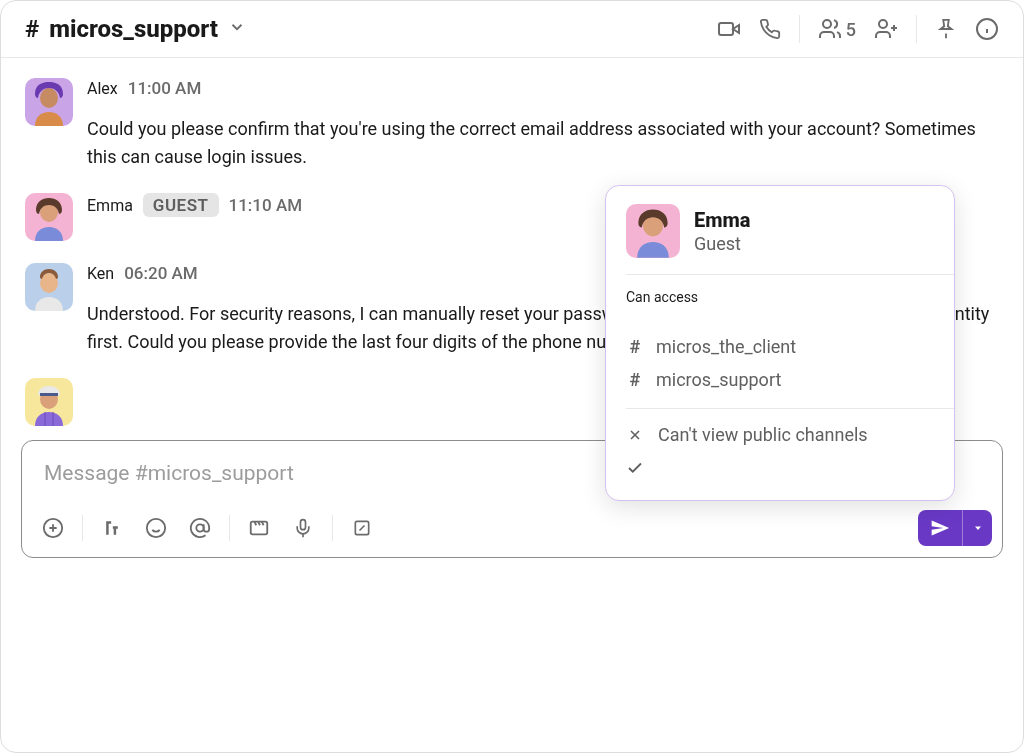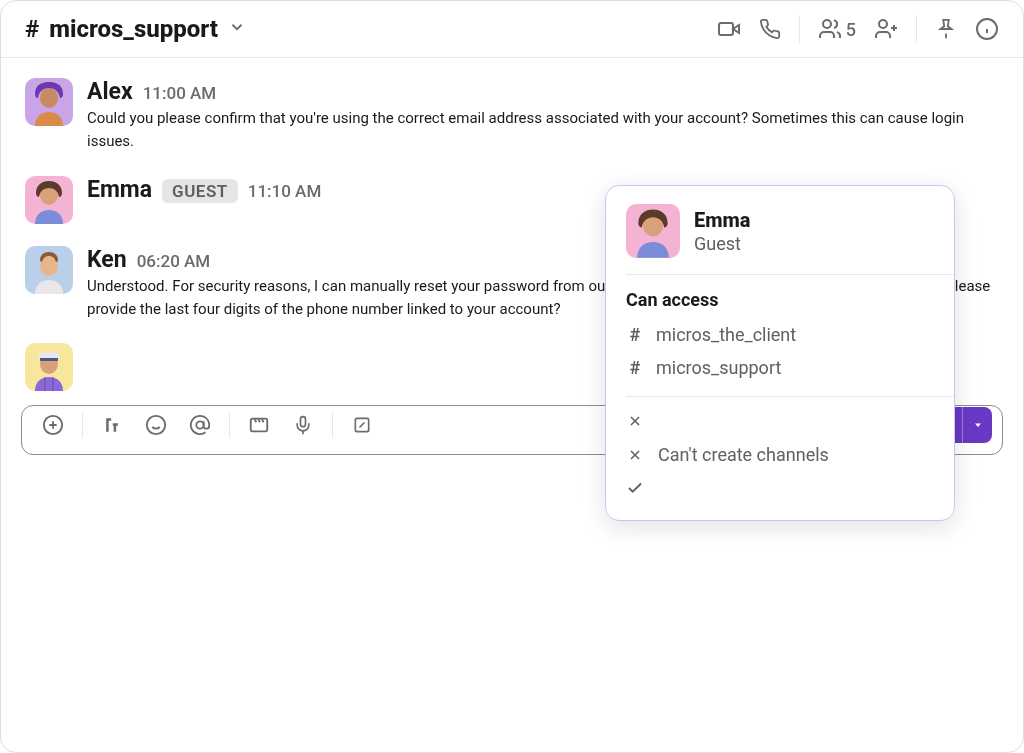--- a/index.html
+++ b/index.html
@@ -104,43 +104,43 @@
   .avatar-ken  { background: #b9cfea; }
   .avatar-eric { background: #f7e79d; }
   .avatar svg { display:block; }
   .msg-body { flex: 1; min-width: 0; }
   .msg-head {
     display: flex;
     align-items: baseline;
     gap: 10px;
   }
   .msg-author {
-    font-size: 23px;
-    font-weight: 700;
+    font-size: 16px;
+    font-weight: 400;
   }
   .msg-time {
     font-size: 17px;
     color: var(--text-muted);
     font-weight: 500;
     text-align: center;
   }
   .guest-badge {
     background: #e5e5e5;
     color: #5e5e5e;
     font-size: 17px;
     font-weight: 600;
     padding: 2px 10px;
     border-radius: 6px;
     letter-spacing: 0.5px;
   }
   .msg-text {
-    font-size: 15px;
+    font-size: 18px;
     color: #1a1a1a;
     line-height: 1.55;
-    margin-top: 2px;
+    margin-top: 17px;
   }
   
   .composer-wrap {
     padding: 0 20px 18px 20px;
   }
   .composer {
     border: 1px solid #8c8c8c;
     border-radius: 12px;
     overflow: hidden;
   }
@@ -243,23 +243,23 @@
   }
   .popup-sep {
     height: 1px;
     background: var(--border-light);
     margin: 0 0 0 20px;
   }
   .popup-section {
     padding: 14px 20px 12px 20px;
   }
   .popup-section-title {
-    font-size: 18px;
-    font-weight: 700;
-    margin-bottom: 8px;
+    font-size: 14px;
+    font-weight: 400;
+    margin-bottom: 25px;
   }
   .popup-row {
     display: flex;
     align-items: center;
     gap: 12px;
     padding: 6px 0;
     font-size: 18px;
     color: var(--text-secondary);
   }
   .popup-row .hash-sm {
@@ -407,20 +407,23 @@
             <rect x="15" y="11" width="18" height="3" fill="#4a5a8a"></rect>
             <path d="M10 44c0-9 6-14 14-14s14 5 14 14z" fill="#8a6ad9"></path>
             <path d="M20 30v14M28 30v14" stroke="#6a4ab9" stroke-width="1"></path>
           </svg>
         </div>
       </div>
     </div>
 
   <div class="composer-wrap">
     <div class="composer">
+      <div class="composer-input">
+        <span class="composer-placeholder">Message #micros_support</span>
+      </div>
       <div class="composer-toolbar">
         <span class="tb-btn">
           <svg width="22" height="22" viewBox="0 0 24 24" fill="none" stroke="currentColor" stroke-width="2">
               <circle cx="12" cy="12" r="10"></circle>
               <line x1="12" y1="8" x2="12" y2="16"></line>
               <line x1="8" y1="12" x2="16" y2="12"></line>
             </svg>
         </span>
         <span class="tb-divider"></span>
         <span class="tb-btn">
@@ -511,29 +514,21 @@
     <div class="popup-sep"></div>
     <div style="height:8px"></div>
     <div id="popup-perms">
         <div class="perm-row">
           <span class="perm-icon">
             <svg width="16" height="16" viewBox="0 0 24 24" fill="none" stroke="currentColor" stroke-width="2.5">
               <line x1="18" y1="6" x2="6" y2="18"></line>
               <line x1="6" y1="6" x2="18" y2="18"></line>
             </svg>
           </span>
-        </div>
-        <div class="perm-row">
-          <span class="perm-icon">
-            <svg width="16" height="16" viewBox="0 0 24 24" fill="none" stroke="currentColor" stroke-width="2.5">
-              <line x1="18" y1="6" x2="6" y2="18"></line>
-              <line x1="6" y1="6" x2="18" y2="18"></line>
-            </svg>
-          </span>
-          <span>Can't create channels</span>
+          <span>Can't view public channels</span>
         </div>
         <div class="perm-row">
           <span class="perm-icon">
             <svg width="18" height="18" viewBox="0 0 24 24" fill="none" stroke="currentColor" stroke-width="2.5">
               <polyline points="20 6 9 17 4 12"></polyline>
             </svg>
           </span>
         </div>
       </div>
   </div>

